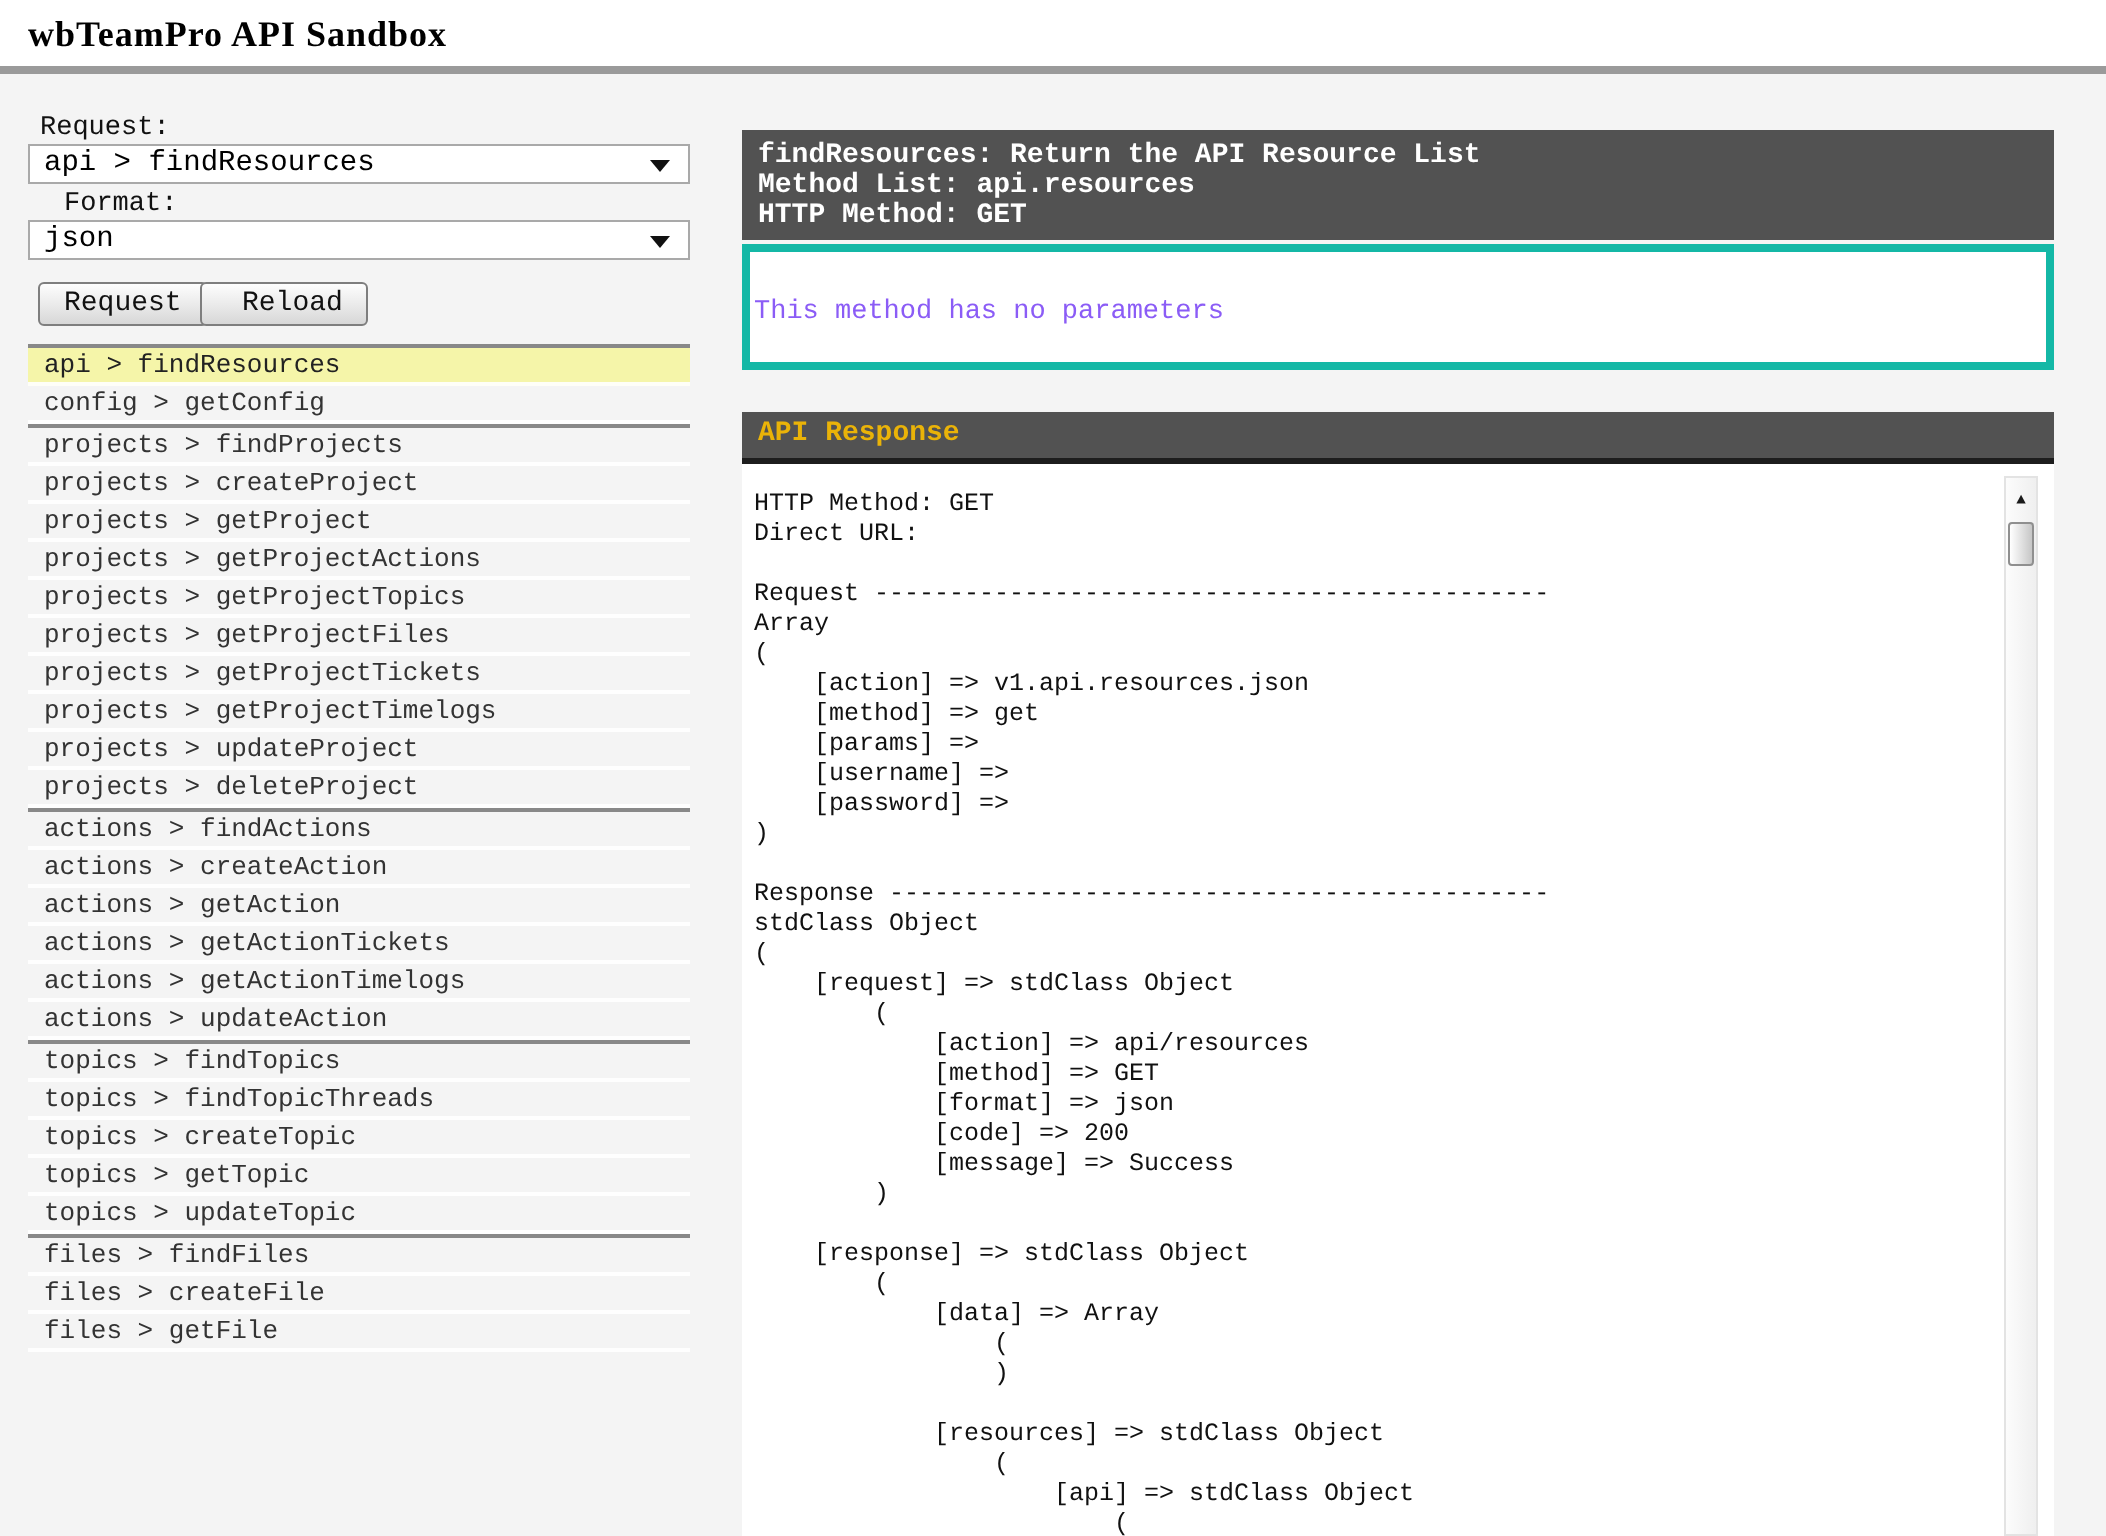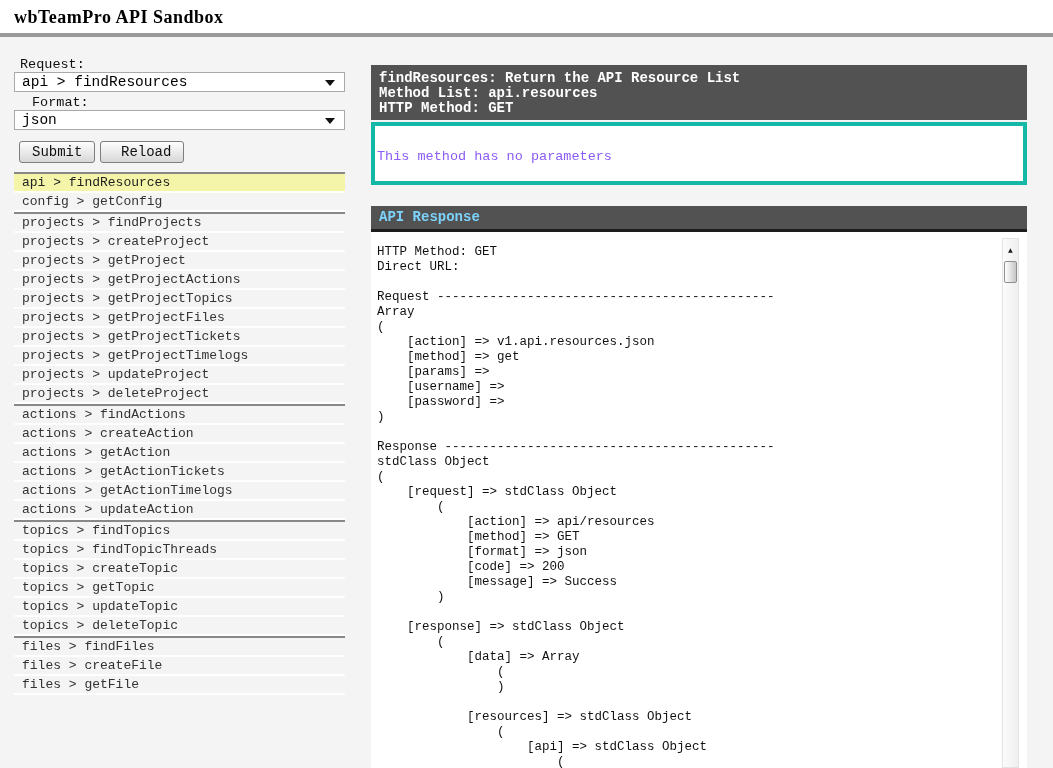--- a/index.html
+++ b/index.html
@@ -69,21 +69,21 @@
     padding:6px 0 0 8px; white-space:nowrap;
   }
   .params-box {
     position:absolute; left:371px; top:122px; width:656px; height:63px;
     background:#ffffff; border:4px solid #14b8a6;
     font-size:13.5px; color:#8b5cf6;
     padding:23px 0 0 2px; white-space:nowrap;
   }
   .response-header {
     position:absolute; left:371px; top:206px; width:656px; height:26px;
-    background:#525252; color:#7dd3fc;
+    background:#525252; color:#eab308;
     font-size:14px; font-weight:bold; line-height:22px;
     padding-left:8px;
     border-bottom:3px solid #1d1d1d; white-space:nowrap;
   }
   .response-box {
     position:absolute; left:371px; top:232px; width:656px; height:536px;
     background:#ffffff; overflow:hidden;
   }
   .response-box pre {
     margin:0; padding:13px 30px 0 6px;
@@ -122,21 +122,21 @@
   <span>api &gt; findResources</span>
   <span class="select-arrow"></span>
 </div>
 
 <div class="fld-label" id="format-label">Format:</div>
 <div class="selectbox" id="format-select">
   <span>json</span>
   <span class="select-arrow"></span>
 </div>
 
-<button class="btn" id="submit-btn">Submit</button>
+<button class="btn" id="submit-btn">Request</button>
 <button class="btn" id="reload-btn">Reload</button>
 
 <div class="method-list">
     <div class="method-group">
       <div class="method-item selected">api &gt; findResources</div>
       <div class="method-item">config &gt; getConfig</div>
     </div>
     <div class="method-group">
       <div class="method-item">projects &gt; findProjects</div>
       <div class="method-item">projects &gt; createProject</div>
@@ -156,21 +156,20 @@
       <div class="method-item">actions &gt; getActionTickets</div>
       <div class="method-item">actions &gt; getActionTimelogs</div>
       <div class="method-item">actions &gt; updateAction</div>
     </div>
     <div class="method-group">
       <div class="method-item">topics &gt; findTopics</div>
       <div class="method-item">topics &gt; findTopicThreads</div>
       <div class="method-item">topics &gt; createTopic</div>
       <div class="method-item">topics &gt; getTopic</div>
       <div class="method-item">topics &gt; updateTopic</div>
-      <div class="method-item">topics &gt; deleteTopic</div>
     </div>
     <div class="method-group">
       <div class="method-item">files &gt; findFiles</div>
       <div class="method-item">files &gt; createFile</div>
       <div class="method-item">files &gt; getFile</div>
     </div>
   </div>
 
 <div class="info-box">
   <div>findResources: Return the API Resource List</div>

